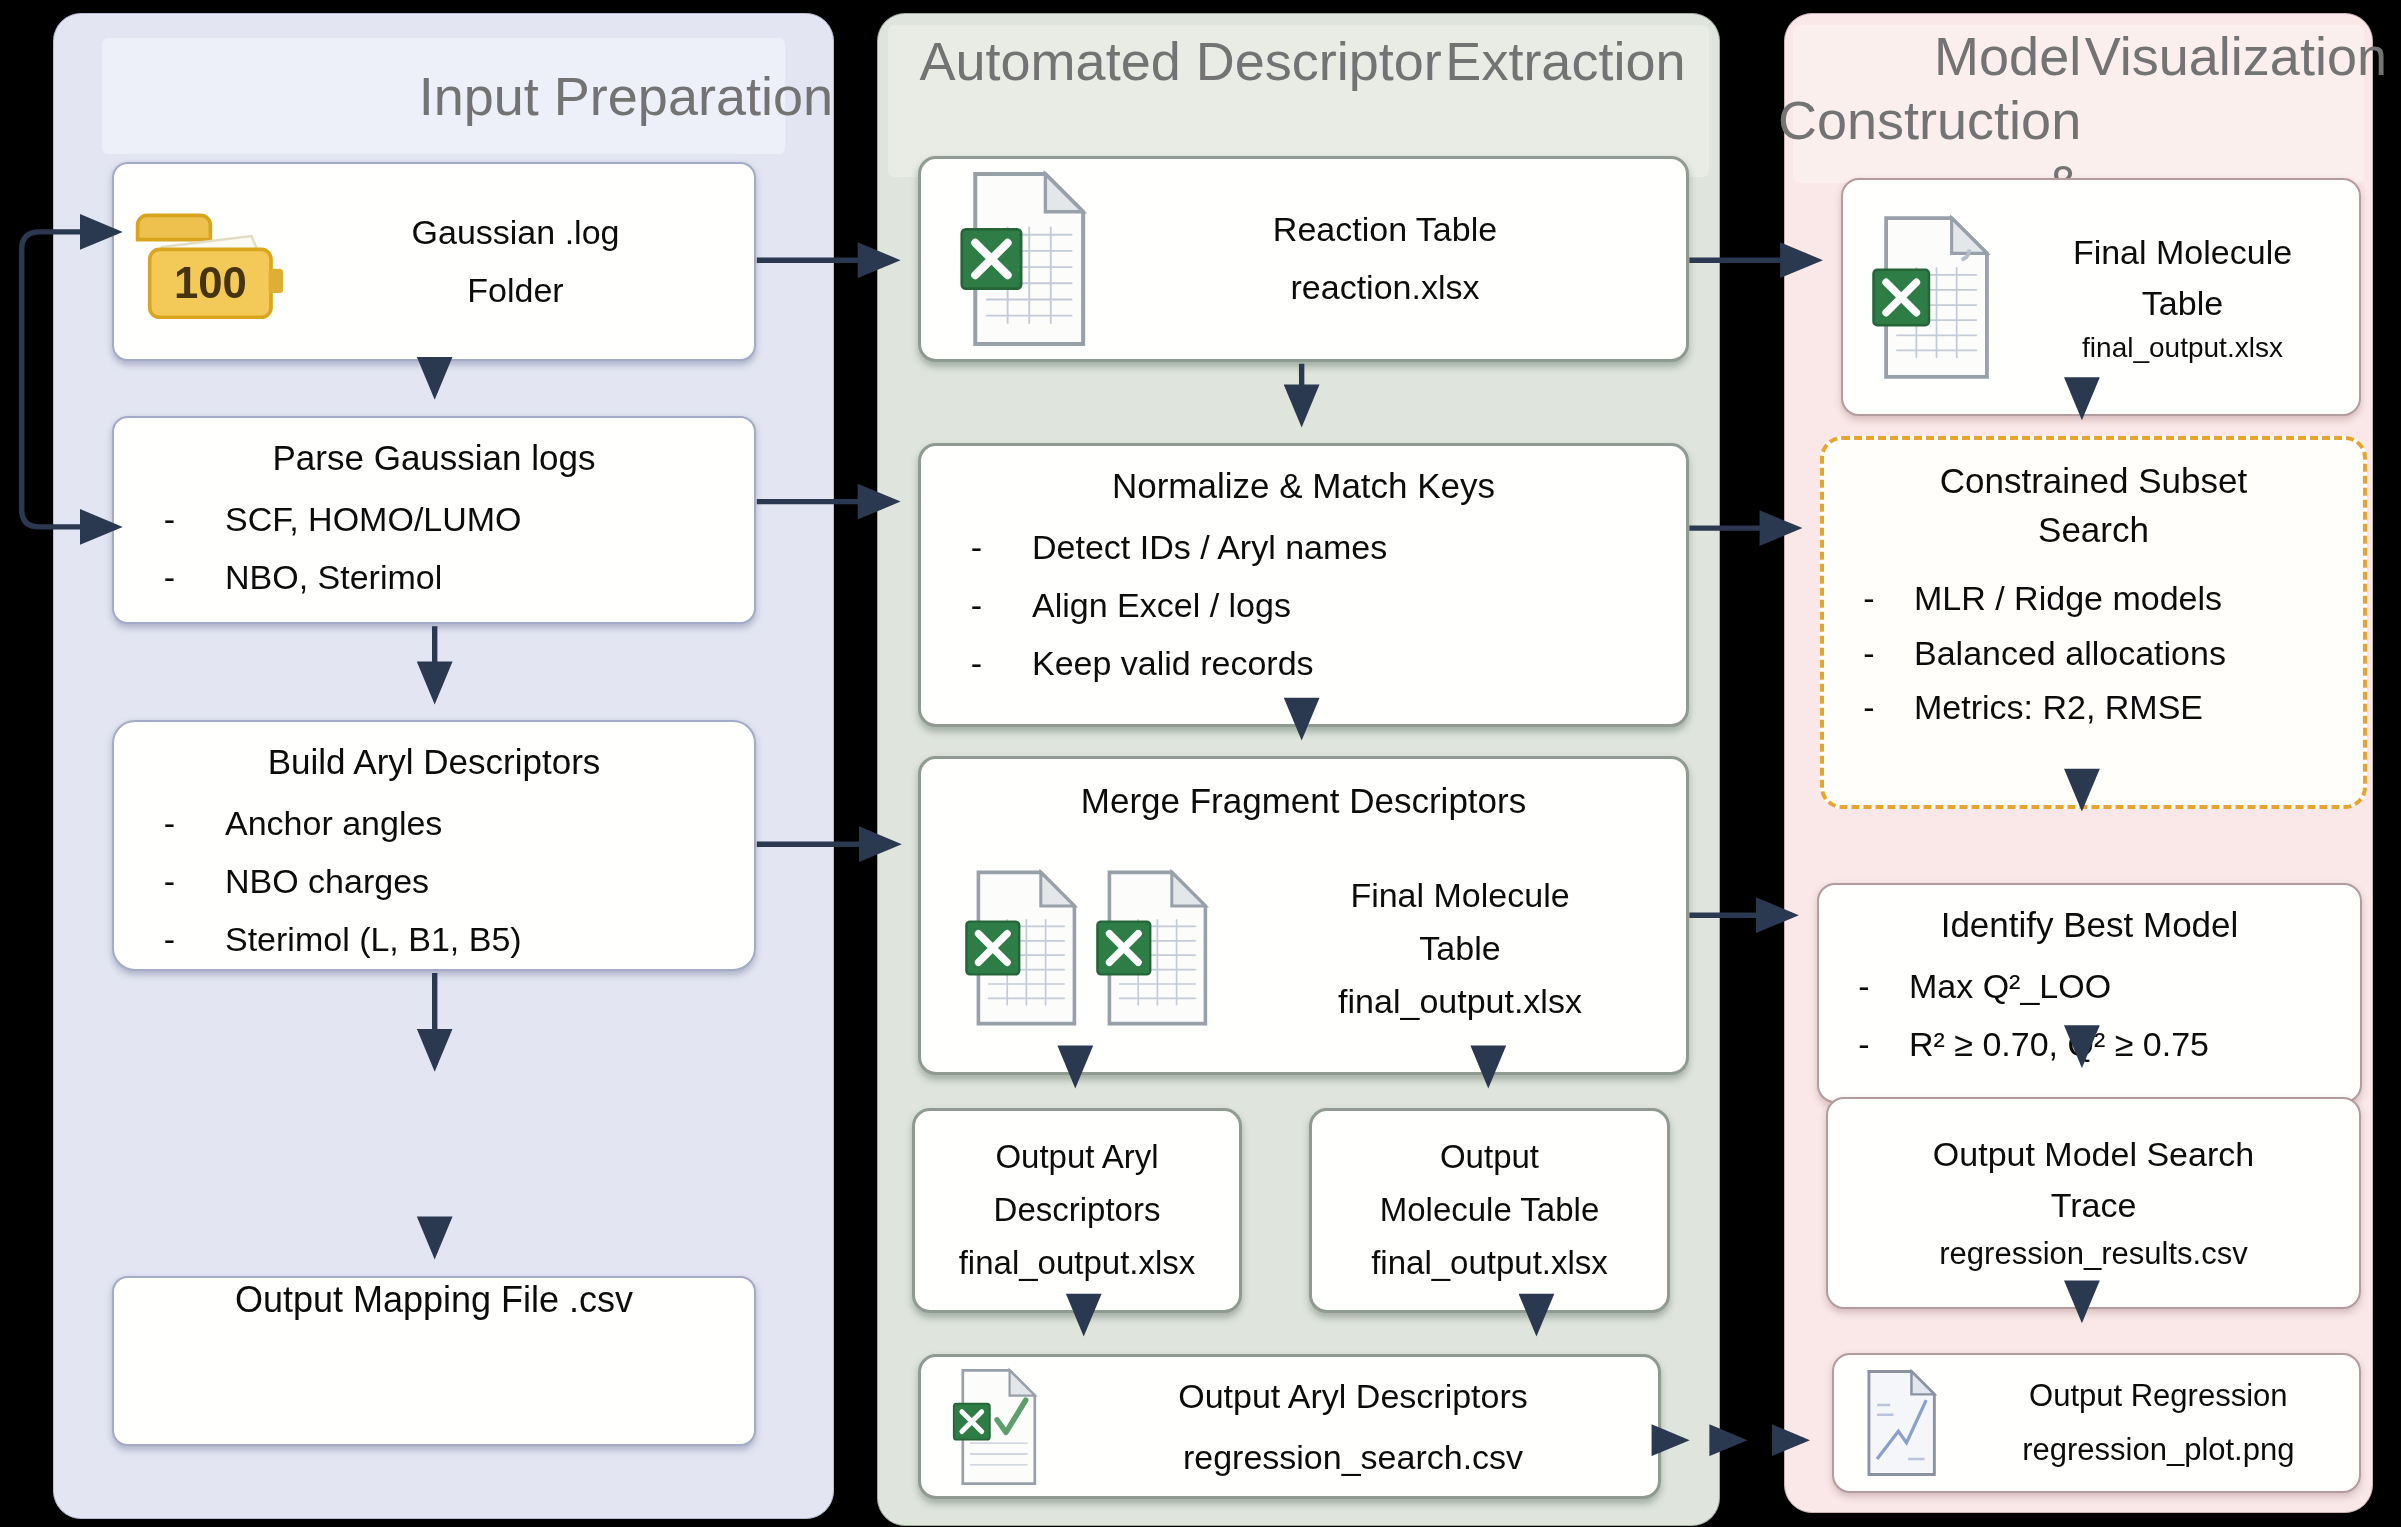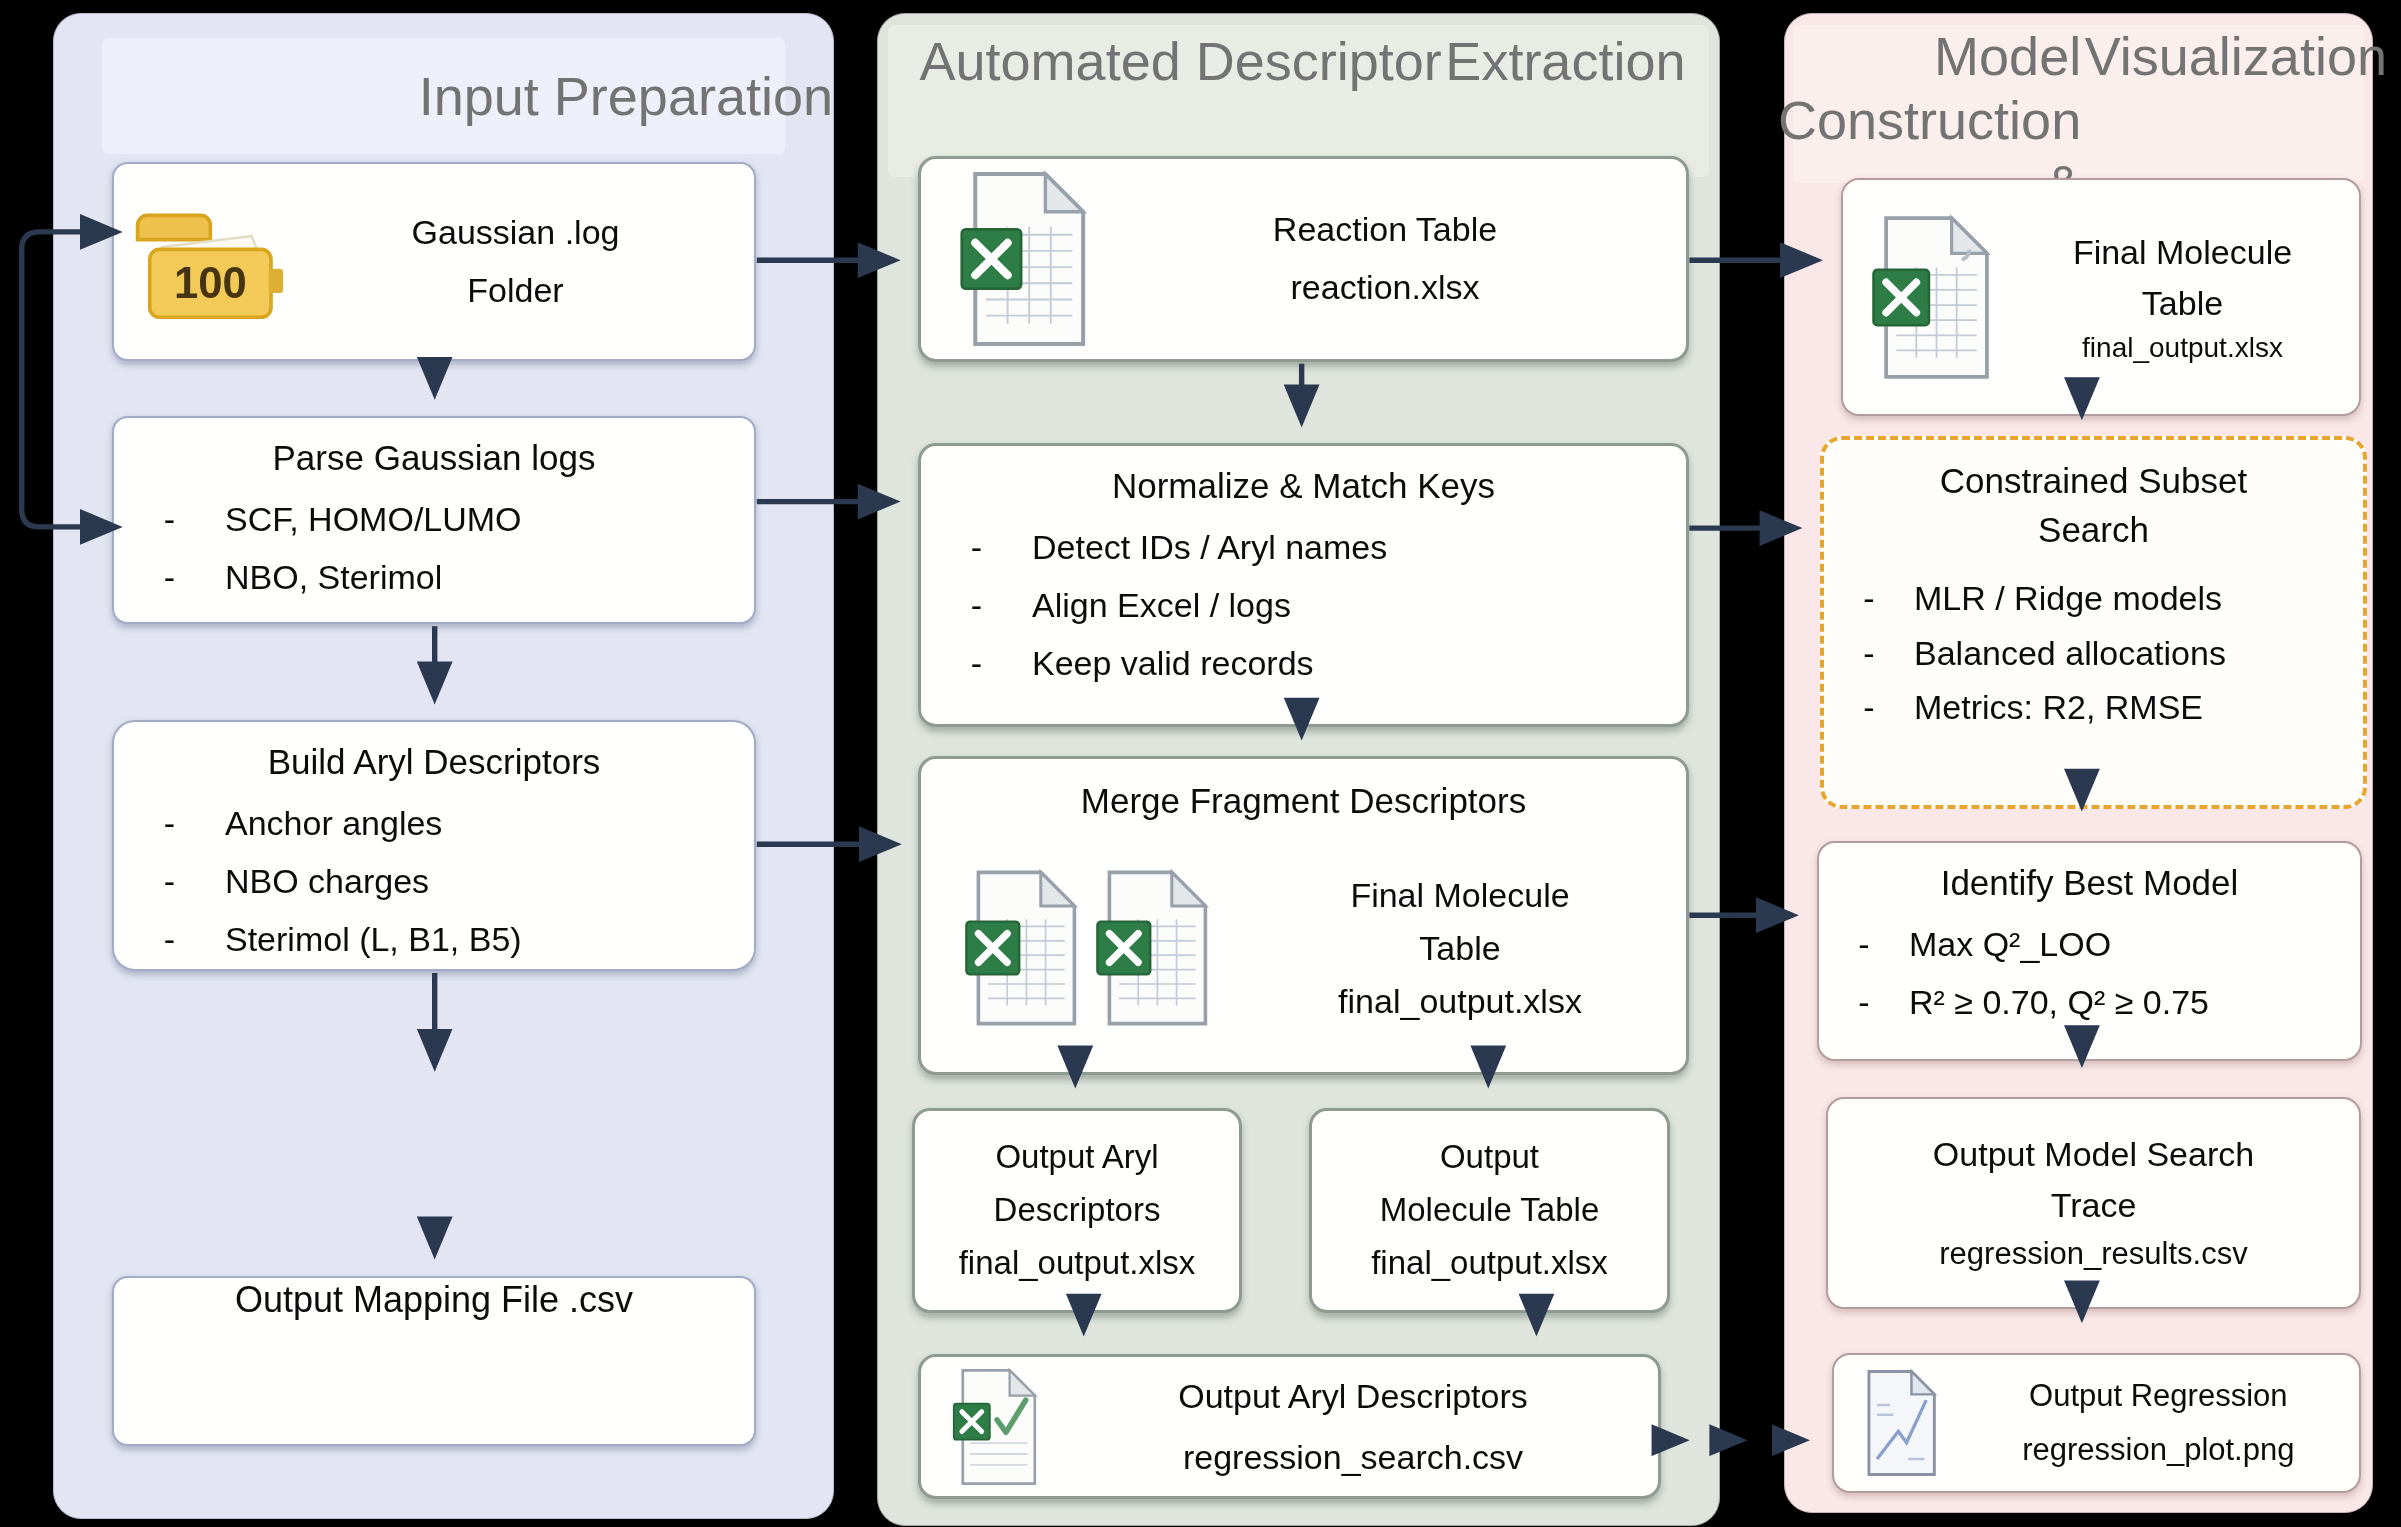--- a/index.html
+++ b/index.html
@@ -245,21 +245,21 @@
           <span class="bm" style="width:90px;">-</span>
           <span class="bt">Balanced allocations</span>
         </div>
       <div class="bullet" style="line-height:1.6;">
           <span class="bm" style="width:90px;">-</span>
           <span class="bt">Metrics: R2, RMSE</span>
         </div>
     </div>
   </div>
 
-  <div class="node b3" style="left:32px;top:827px;width:545px;height:220px;">
+  <div class="node b3" style="left:32px;top:869px;width:545px;height:220px;">
     <div class="node-title">Identify Best Model</div>
     <div class="bullets">
       <div class="bullet">
           <span class="bm" style="width:90px;">-</span>
           <span class="bt">Max Q²_LOO</span>
         </div>
       <div class="bullet">
           <span class="bm" style="width:90px;">-</span>
           <span class="bt">R² ≥ 0.70, Q² ≥ 0.75</span>
         </div>

